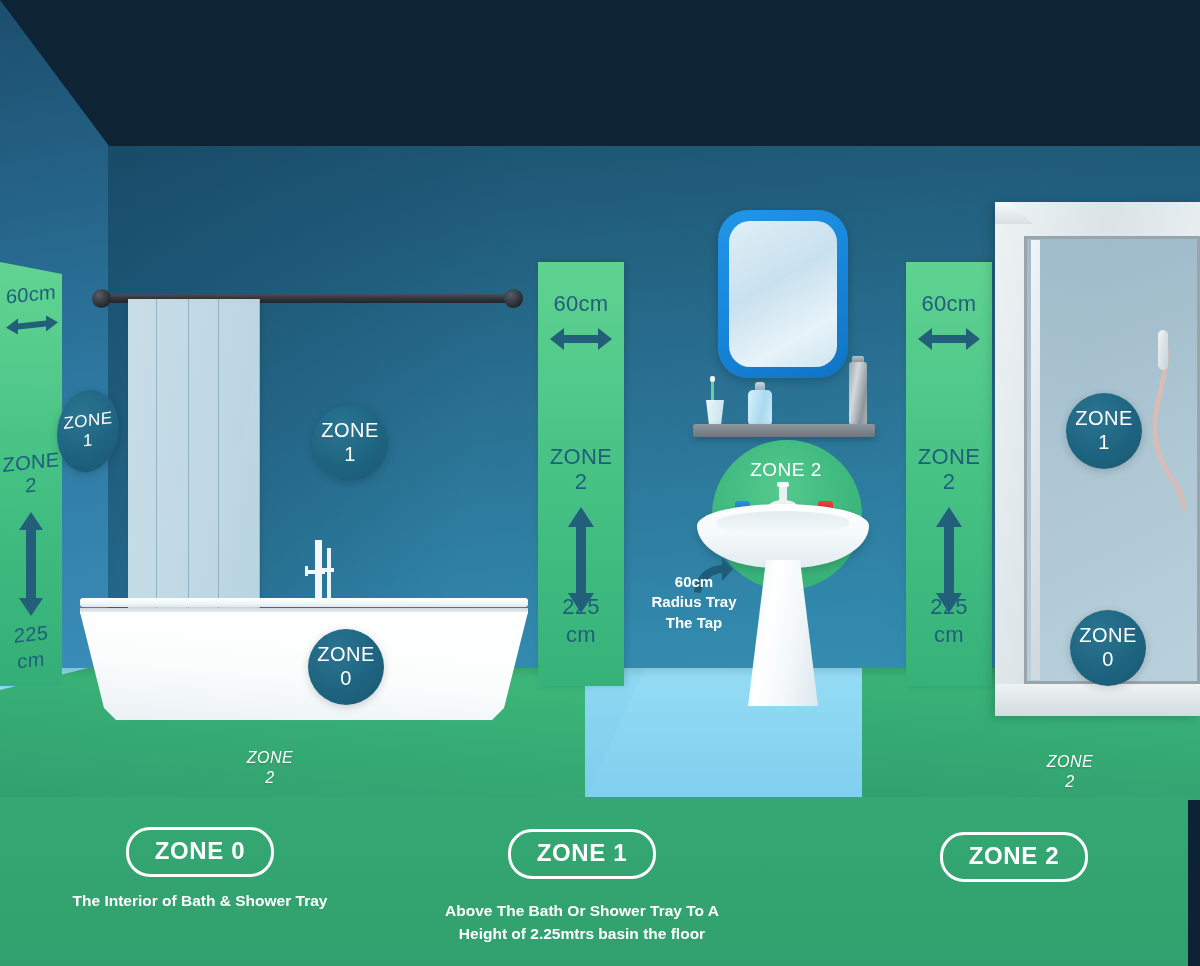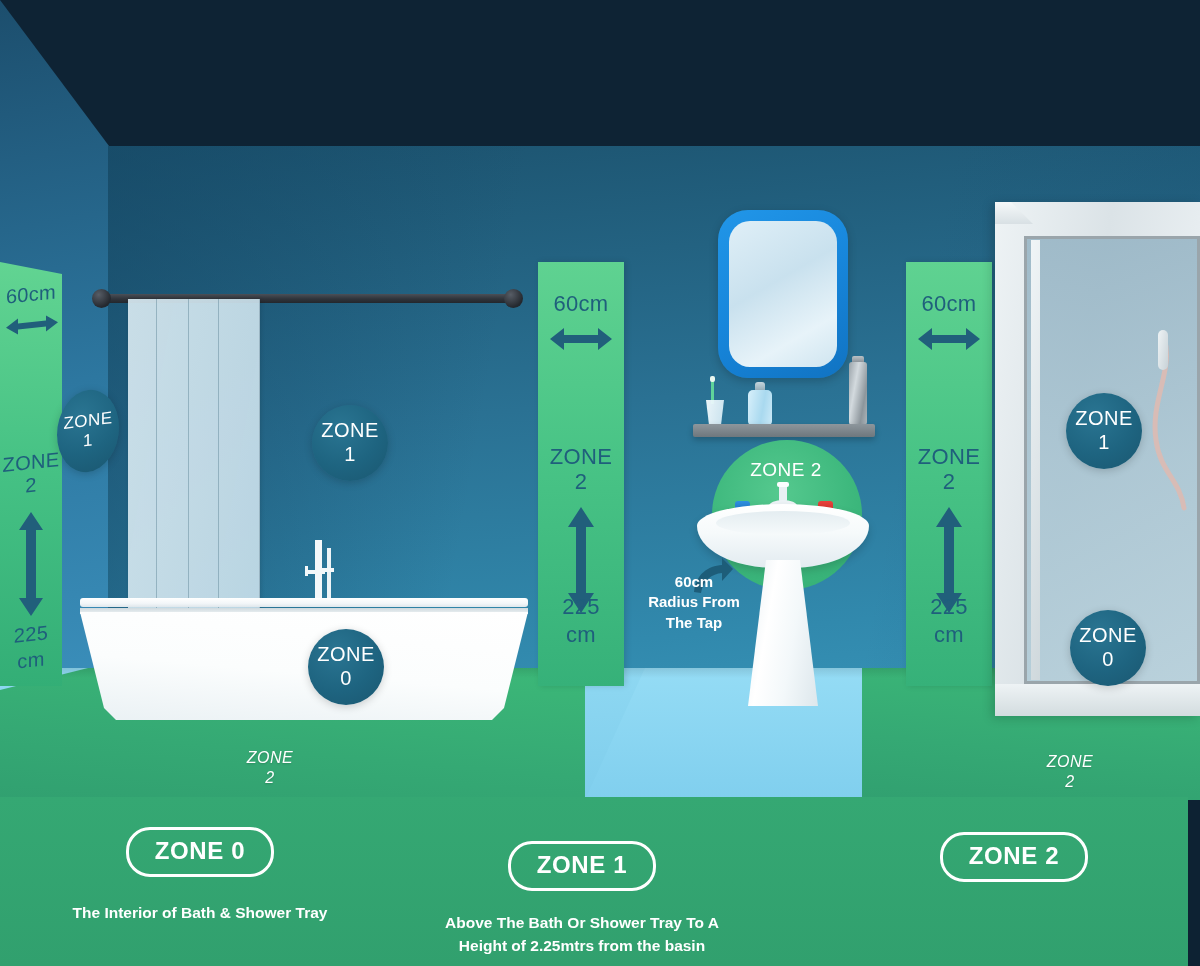--- a/index.html
+++ b/index.html
@@ -402,21 +402,21 @@
 
   <div class="basin-bowl"></div>
   <div class="basin-inner"></div>
   <div class="basin-ped"></div>
 
   <svg style="position:absolute; left:690px; top:556px;" width="44" height="38" viewBox="0 0 44 38">
     <path d="M4 36 C6 18 18 10 32 9 L32 2 L43 13 L32 25 L32 17 C22 18 13 24 11 37 Z" fill="#1d5d79"></path>
   </svg>
   <div class="tap-label" style="left:628px; top:572px; width:132px;">
     <div>60cm</div>
-    <div>Radius From</div>
+    <div>Radius Tray</div>
     <div>The Tap</div>
   </div>
 
   <div class="strip" style="left:906px; top:262px; width:86px; height:424px;">
     <div class="strip-txt" style="top:30px;">60cm</div>
     <svg class="arrow-svg" style="left:10px; top:62px;" width="66" height="30" viewBox="0 0 66 30">
       <path d="M2 15 L16 4 L16 11 L50 11 L50 4 L64 15 L50 26 L50 19 L16 19 L16 26 Z" fill="#215f7b"></path>
     </svg>
     <div class="strip-txt" style="top:183px;">ZONE</div>
     <div class="strip-txt" style="top:208px;">2</div>
@@ -448,30 +448,30 @@
 
   <div class="floor-zone-label" style="left:1000px; top:752px; width:140px;">
     <span>ZONE</span><br>
     <span>2</span>
   </div>
 
   <div class="legend">
 
     <div class="legend-col" style="left:0px; width:400px;">
       <div class="pill" style="margin-top:30px;">ZONE 0</div>
-      <div class="legend-desc" style="margin-top:24px;">
+      <div class="legend-desc" style="margin-top:12px;">
         <div>The Interior of Bath &amp;  Shower Tray</div>
       </div>
     </div>
 
     <div class="legend-col" style="left:382px; width:400px;">
-      <div class="pill" style="margin-top:44px;">ZONE 1</div>
+      <div class="pill" style="margin-top:32px;">ZONE 1</div>
       <div class="legend-desc" style="margin-top:20px;">
         <div>Above The Bath Or Shower Tray To A</div>
-        <div>Height of 2.25mtrs from the basin</div>
+        <div>Height of 2.25mtrs basin the floor</div>
       </div>
     </div>
 
     <div class="legend-col" style="left:828px; width:372px;">
       <div class="pill" style="margin-top:35px;">ZONE 2</div>
     </div>
 
   </div>
 
 </div>

